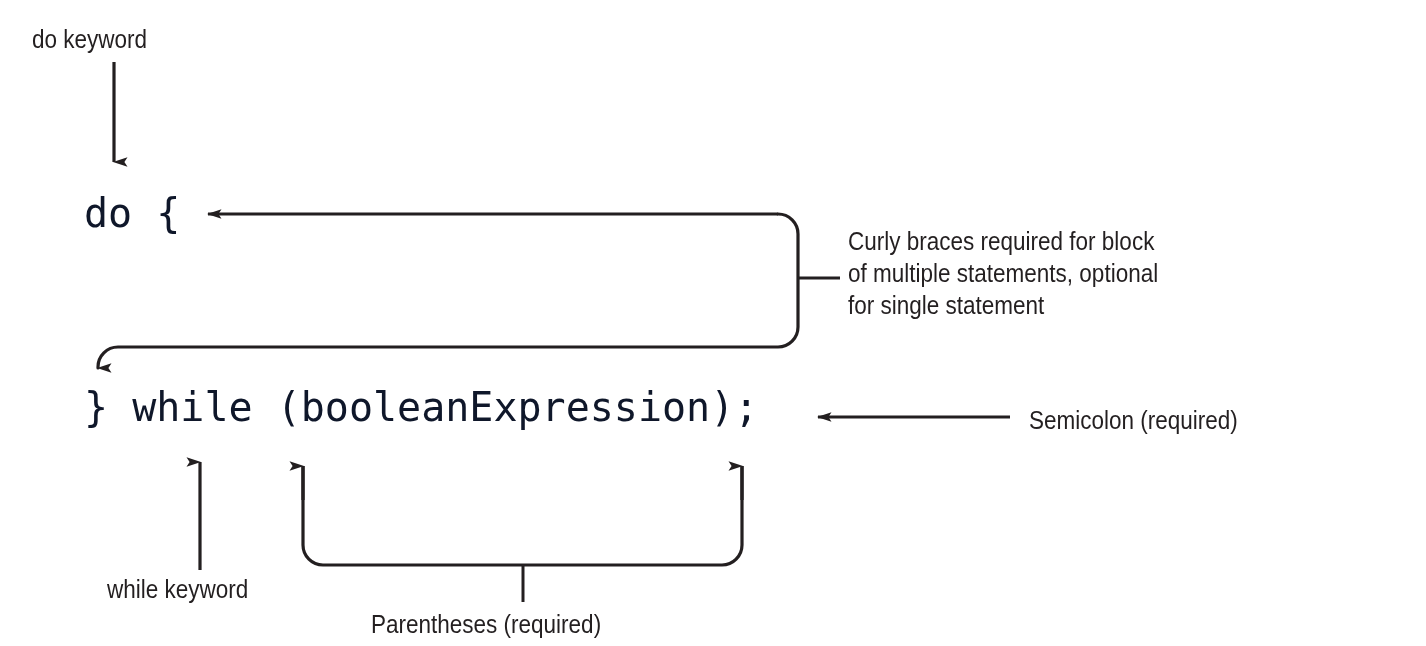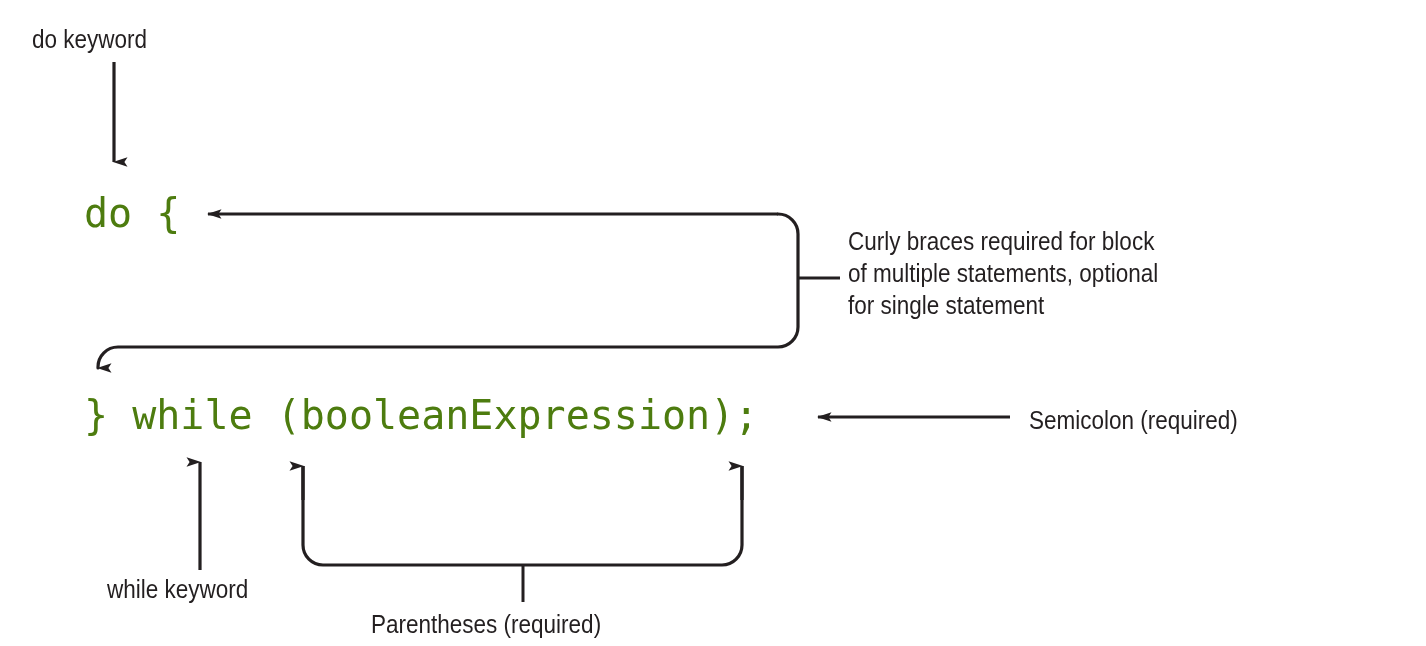--- a/index.html
+++ b/index.html
@@ -21,21 +21,21 @@
     left: 0;
     top: 0;
     width: 1426px;
     height: 646px;
   }
   .code {
     position: absolute;
     font-family: "DejaVu Sans Mono", "Liberation Mono", monospace;
     font-size: 40px;
     letter-spacing: 0px;
-    color: #4d7c0f;
+    color: #0f172a;
     white-space: pre;
     line-height: 1;
   }
   .label {
     position: absolute;
     font-family: "Liberation Sans", sans-serif;
     font-size: 25px;
     color: #231f20;
     white-space: pre;
     line-height: 1.28;
@@ -92,21 +92,21 @@
       <path d="M303,466 L303,545 A20,20 0 0 0 323,565 L722,565 A20,20 0 0 0 742,545 L742,466" stroke="#231f20" stroke-width="3.2" fill="none"></path>
       <path d="M303,500 L303,466" stroke="#231f20" stroke-width="3.2" fill="none" marker-end="url(#arrowup)"></path>
       <path d="M742,500 L742,466" stroke="#231f20" stroke-width="3.2" fill="none" marker-end="url(#arrowup)"></path>
       <path d="M523,565 L523,602" stroke="#231f20" stroke-width="3" fill="none"></path>
     </g>
   </svg>
 
   <div class="code" style="left:84px; top:193px;">do {</div>
 
 
-  <div class="code" style="left:84px; top:395px;">} while (booleanExpression);</div>
+  <div class="code" style="left:84px; top:387px;">} while (booleanExpression);</div>
 
   <div class="label" style="left:32px; top:23px;">do keyword</div>
 
   <div class="label multiline" style="left:848px; top:225px;">Curly braces required for block
 of multiple statements, optional
 for single statement</div>
 
   <div class="label" style="left:1029px; top:404px;">Semicolon (required)</div>
 
   <div class="label" style="left:107px; top:573px;">while keyword</div>

